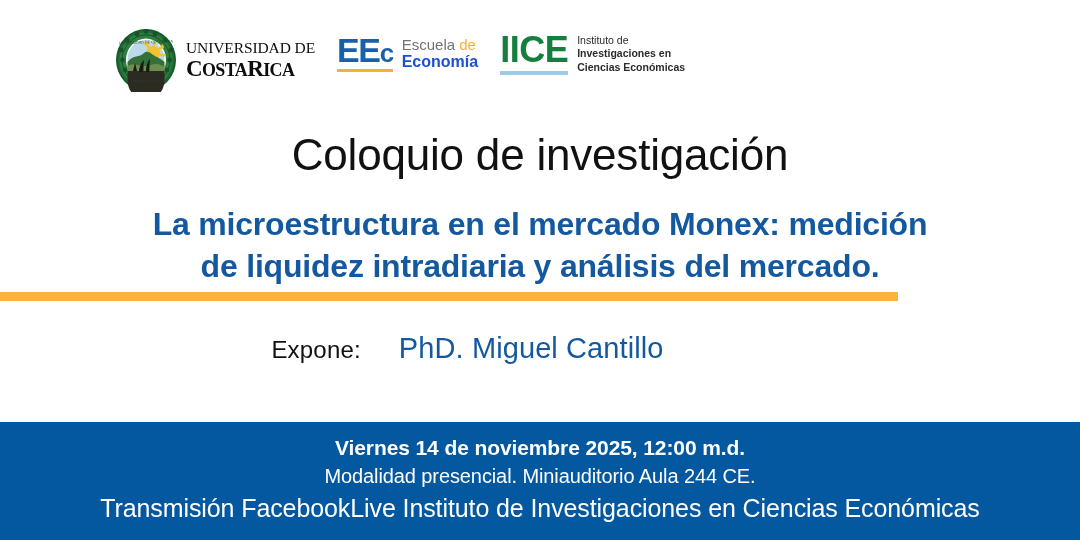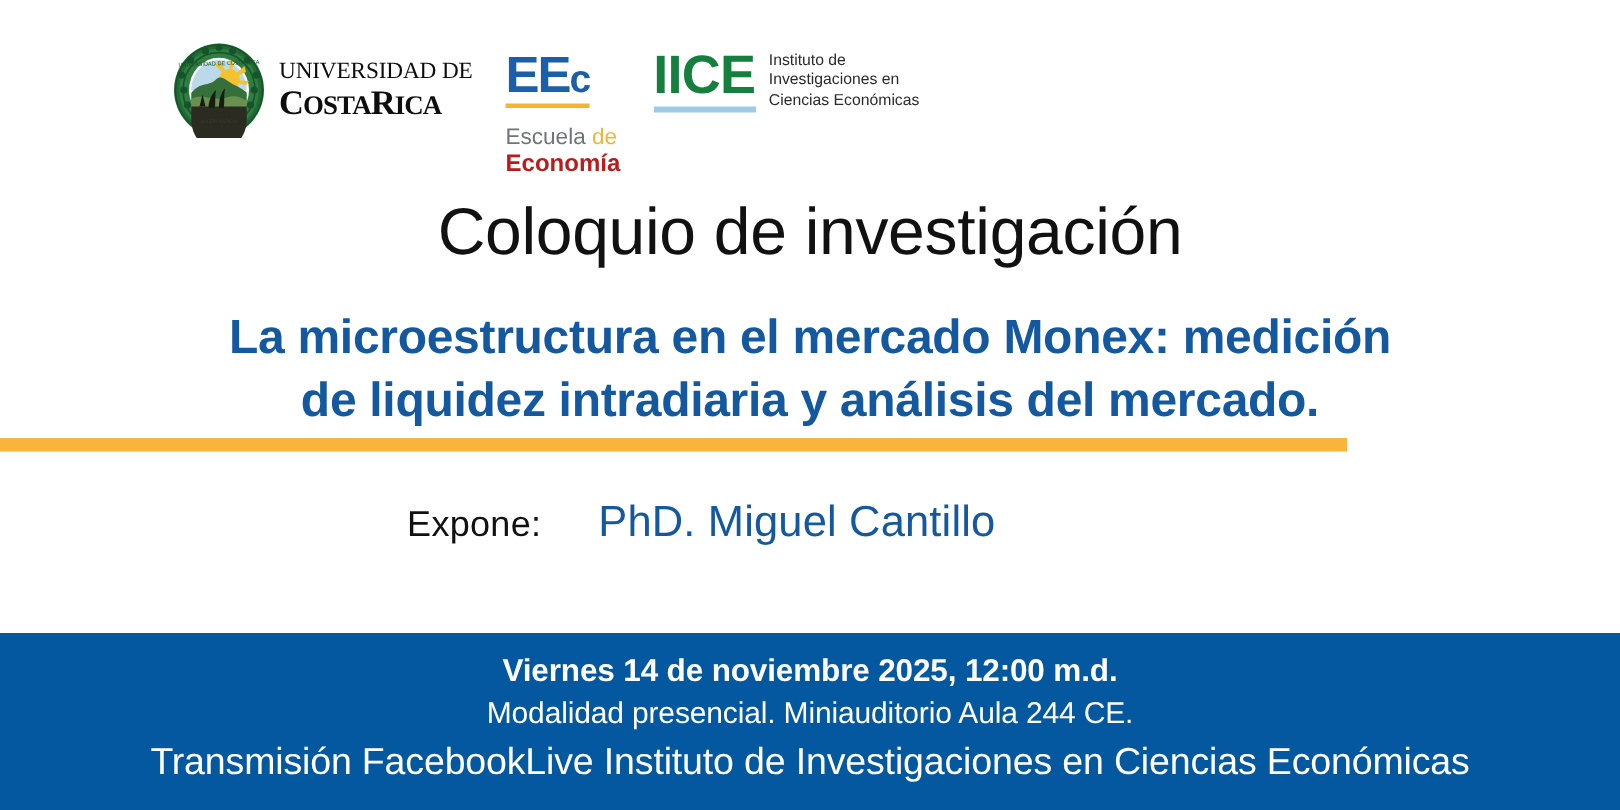--- a/index.html
+++ b/index.html
@@ -61,21 +61,20 @@
     margin-top: 1px;
   }
   .sc { font-size: 0.78em; }
 
   
   .eec-lockup {
     display: flex;
     align-items: flex-start;
     gap: 9px;
     margin-top: 6px;
-    flex-direction: column;
   }
   .eec-mark { display: flex; flex-direction: column; }
   .eec-letters {
     font-family: "Liberation Sans", sans-serif;
     font-size: 34px;
     font-weight: bold;
     color: #1b5fa8;
     letter-spacing: -1.4px;
     line-height: 0.95;
   }
@@ -91,21 +90,21 @@
     flex-direction: column;
     line-height: 1.15;
     padding-top: 2px;
     white-space: nowrap;
   }
   .eec-escuela { font-size: 15px; color: #6f7478; }
   .eec-de { color: #f5b335; }
   .eec-economia {
     font-size: 16px;
     font-weight: bold;
-    color: #b91c1c;
+    color: #1d4ed8;
   }
 
   
   .iice-lockup {
     display: flex;
     align-items: flex-start;
     gap: 9px;
     margin-top: 4px;
   }
   .iice-mark { display: flex; flex-direction: column; }
@@ -126,21 +125,21 @@
   .iice-words {
     display: flex;
     flex-direction: column;
     line-height: 1.28;
     padding-top: 2px;
     white-space: nowrap;
     color: #2b2b2b;
     justify-content: space-between;
   }
   .iice-l1 { font-size: 10.5px; }
-  .iice-l2, .iice-l3 { font-size: 10.5px; font-weight: normal; }
+  .iice-l2, .iice-l3 { font-size: 10.5px; font-weight: bold; }
 
   
   .kicker {
     position: absolute;
     top: 130px;
     left: 0;
     width: 1080px;
     text-align: center;
     font-size: 44px;
     font-weight: 400;

